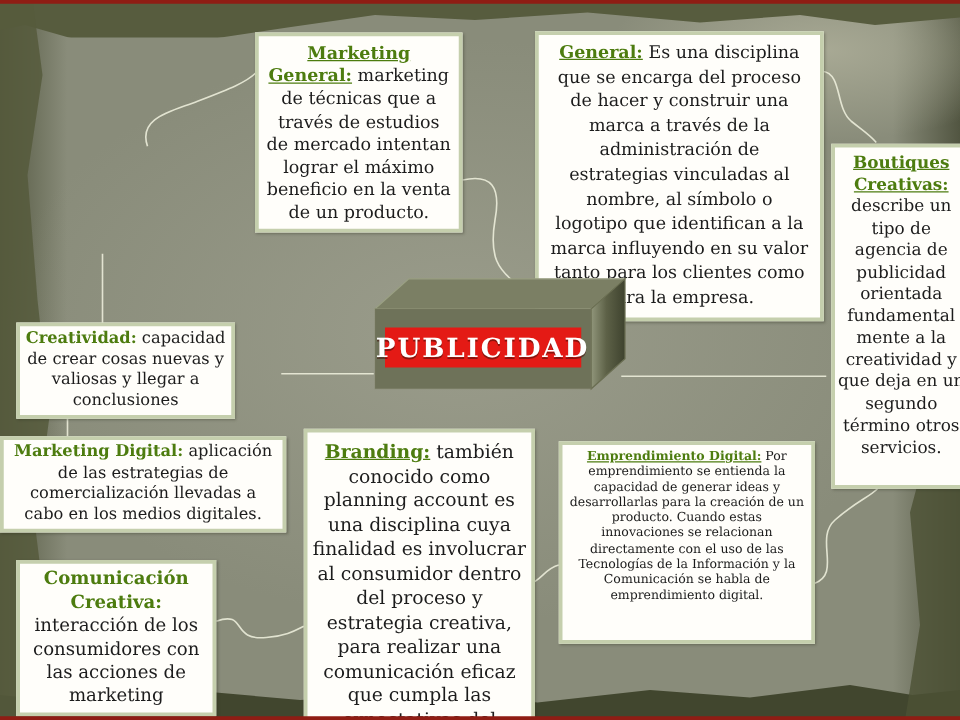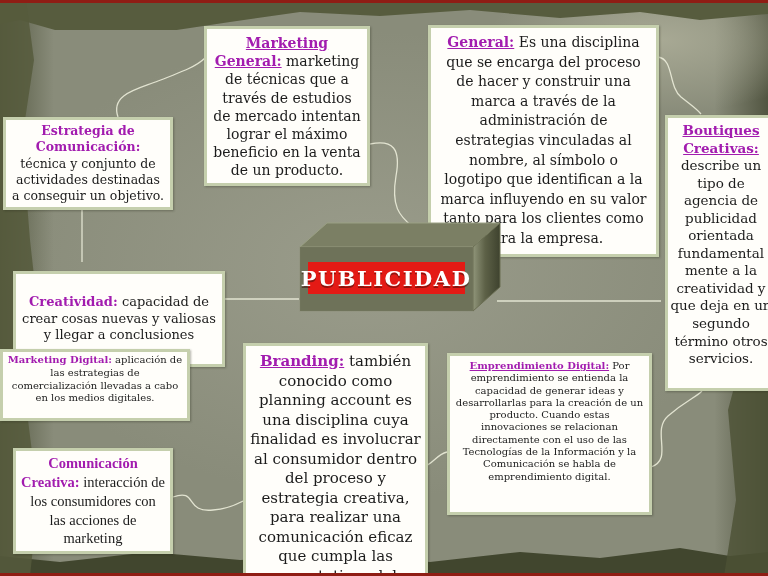--- a/index.html
+++ b/index.html
@@ -26,30 +26,30 @@
   .edge-top{top:0;} .edge-bottom{top:573px;}
 
   
   #connectors{position:absolute;left:0;top:0;z-index:1;}
   #connectors path, #connectors line{stroke:rgba(241,242,223,.85);stroke-width:1.3;fill:none;}
 
   
   .node{position:absolute;z-index:2;box-sizing:border-box;background:#fffefa;
     border:3px solid #c5cfad;box-shadow:1px 1px 2px rgba(40,44,26,.35);
     text-align:center;color:#1c1c1c;padding:3px 5px;}
-  .t{color:#a21caf;font-weight:bold;}
+  .t{color:#4d7c0f;font-weight:bold;}
   .u{text-decoration:underline;}
 
   .n-estrategia{left:3px;top:117px;width:170px;min-height:86px;font-size:12.5px;line-height:1.3;}
   .n-marketing-general{left:204px;top:26px;width:166px;min-height:136px;font-size:14px;line-height:1.3;padding-top:5px;}
   .n-branding{left:428px;top:25px;width:231px;min-height:188px;font-size:14px;line-height:1.4;padding:5px 7px;}
   .n-boutiques{left:665px;top:115px;width:112px;min-height:276px;font-size:13.5px;line-height:1.3;padding:4px 2px;}
-  .n-creatividad{left:13px;top:271px;width:212px;min-height:55px;font-size:13px;line-height:1.28;padding:20px 4px;}
-  .n-marketing-digital{left:0px;top:349px;width:190px;min-height:72px;font-size:10px;line-height:1.28;padding:2px 4px;}
-  .n-comunicacion{left:13px;top:448px;width:160px;min-height:97px;font-size:14.5px;line-height:1.3;font-family:Liberation Serif, serif;}
+  .n-creatividad{left:13px;top:258px;width:175px;min-height:55px;font-size:13px;line-height:1.28;padding:2px 4px;}
+  .n-marketing-digital{left:0px;top:349px;width:229px;min-height:72px;font-size:13px;line-height:1.28;padding:2px 4px;}
+  .n-comunicacion{left:13px;top:448px;width:160px;min-height:97px;font-size:14.5px;line-height:1.3;}
   .n-planning{left:243px;top:343px;width:185px;min-height:217px;font-size:15px;line-height:1.3;padding:6px 4px;}
   .n-emprendimiento{left:447px;top:353px;width:205px;min-height:162px;font-size:10px;line-height:1.23;padding:4px 5px;}
 
   
   #center-box{position:absolute;left:298px;top:221px;z-index:2;}
   #center-box .label-main{font:bold 21px "DejaVu Serif","Liberation Serif",serif;letter-spacing:1.5px;fill:#ffffff;}
   #center-box .label-shadow{font:bold 21px "DejaVu Serif","Liberation Serif",serif;letter-spacing:1.5px;fill:#40100a;opacity:.55;}
 </style>
 </head>
 <body>
@@ -84,24 +84,20 @@
   <div class="node n-branding">
     <span class="t u">General:</span>
     <span>Es una disciplina que se encarga del proceso de hacer y construir una marca a través de la administración de estrategias vinculadas al nombre, al símbolo o logotipo que identifican a la marca influyendo en su valor tanto para los clientes como para la empresa.</span>
   </div>
 
   <div class="node n-boutiques">
     <span class="t u">Boutiques Creativas:</span>
     <span>describe un tipo de agencia de publicidad orientada fundamental mente a la creatividad y que deja en un segundo término otros servicios.</span>
   </div>
 
-  <div class="node n-estrategia">
-    <span class="t">Estrategia de Comunicación:</span>
-    <span>técnica y conjunto de actividades destinadas a conseguir un objetivo.</span>
-  </div>
 
   <div class="node n-creatividad">
     <span class="t">Creatividad:</span>
     <span>capacidad de crear cosas nuevas y valiosas y llegar a conclusiones</span>
   </div>
 
   <div class="node n-marketing-digital">
     <span class="t">Marketing Digital:</span>
     <span>aplicación de las estrategias de comercialización llevadas a cabo en los medios digitales.</span>
   </div>

